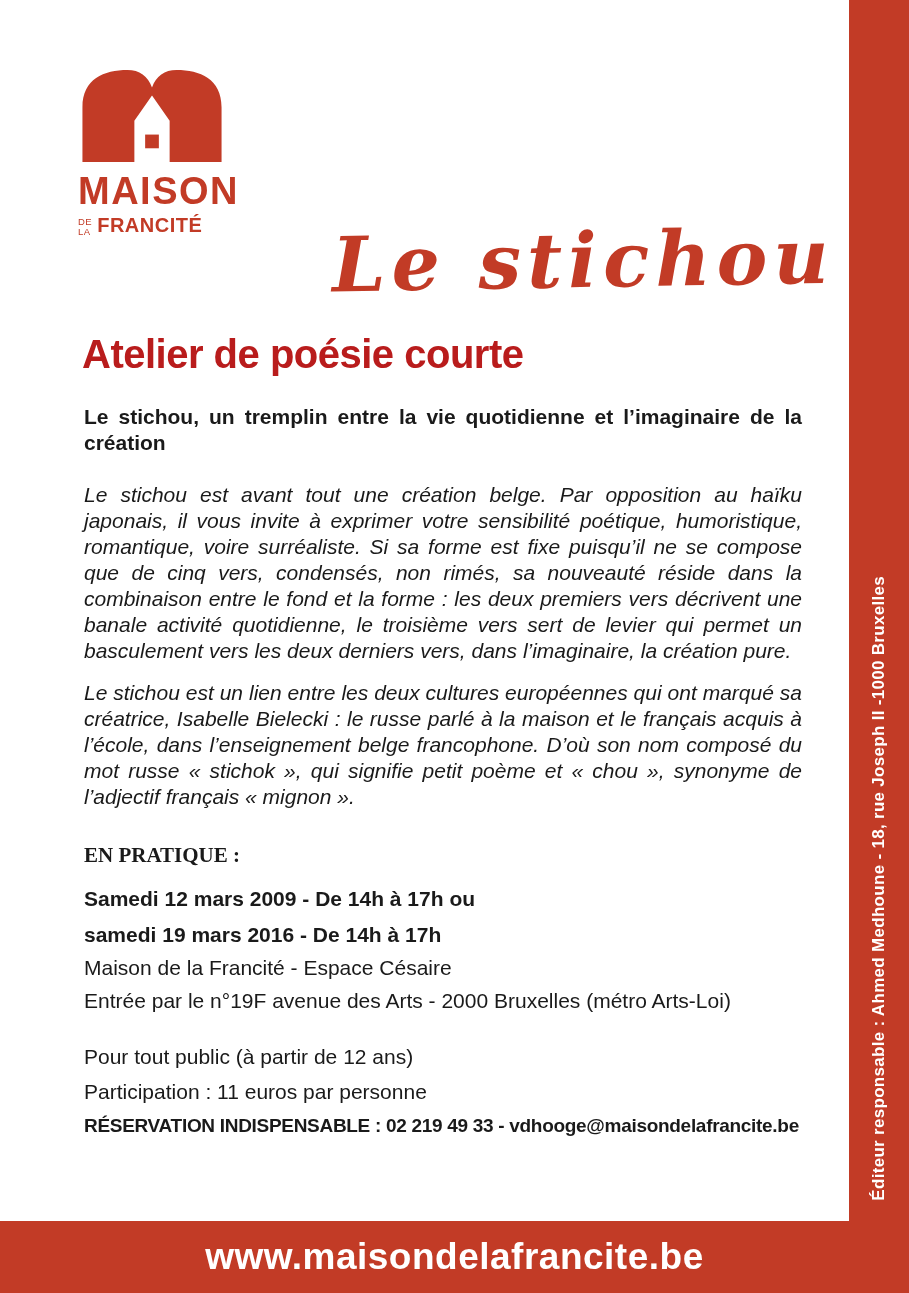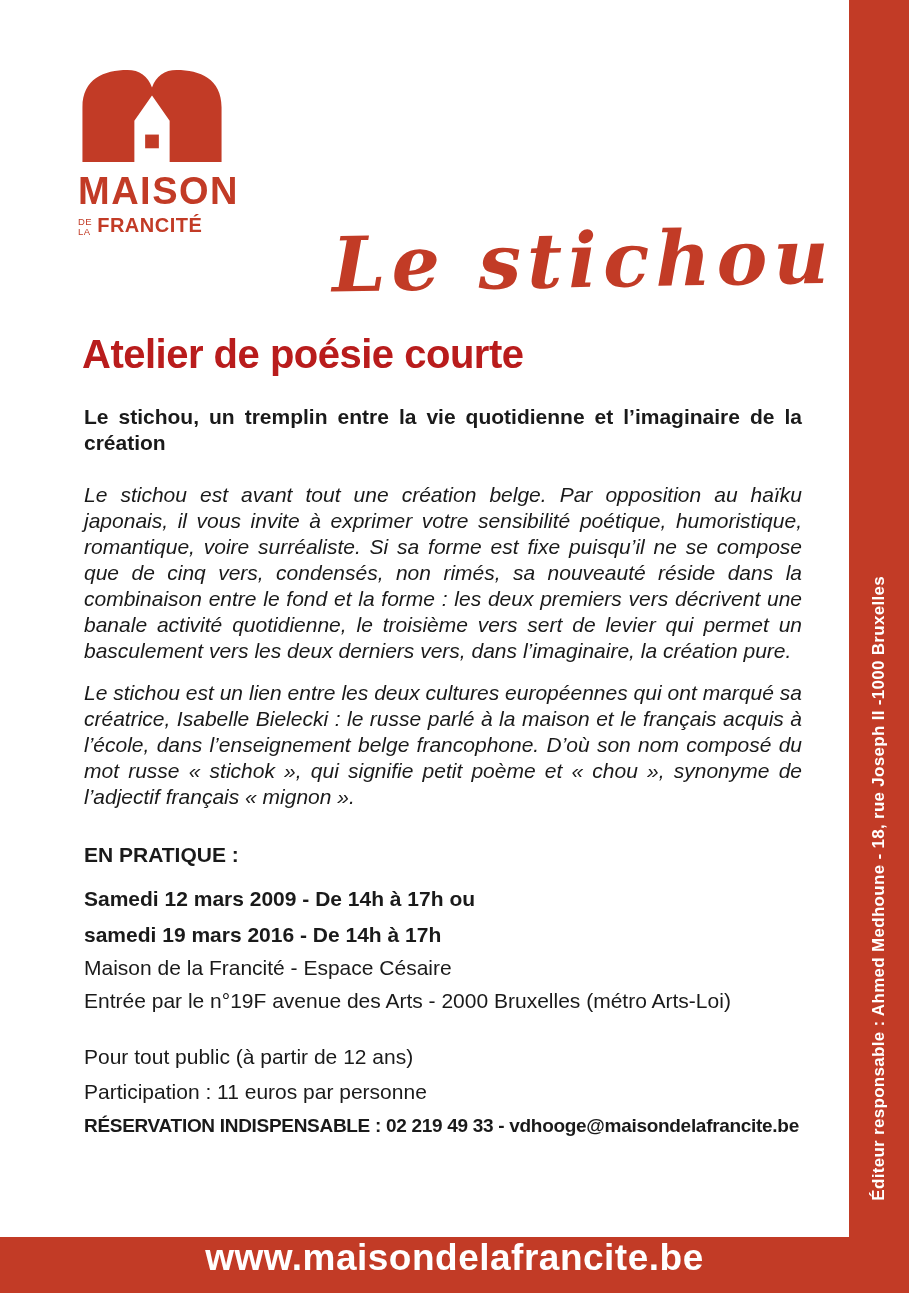--- a/index.html
+++ b/index.html
@@ -16,22 +16,22 @@
     padding-bottom:92px;
   }
   .stripe-text {
     writing-mode:vertical-rl; transform:rotate(180deg);
     color:#ffffff; font-weight:bold; font-size:17px; letter-spacing:0.3px;
     white-space:nowrap;
   }
 
   
   .footer-bar {
-    position:absolute; left:0; bottom:0; width:909px; height:56px;
-    background:#c23b26; display:flex; justify-content:center;
+    position:absolute; left:0; bottom:0; width:909px; height:72px;
+    background:#c23b26; display:flex; align-items:center; justify-content:center;
   }
   .footer-url { color:#ffffff; font-weight:bold; font-size:37px; letter-spacing:0.5px; }
 
   
   .logo { position:absolute; left:78px; top:66px; width:152px; color:#c23b26; }
   .logo-m { width:148px; height:96px; display:block; }
   .logo-maison { font-size:38px; font-weight:bold; letter-spacing:1.5px; margin-top:8px; }
   .logo-sub { display:flex; align-items:flex-start; gap:5px; margin-top:1px; }
   .logo-dela { display:flex; flex-direction:column; font-size:9.5px; line-height:10px; font-weight:normal; letter-spacing:0.5px; padding-top:3px; }
   .logo-francite { font-size:20px; font-weight:bold; letter-spacing:0.5px; }
@@ -49,21 +49,21 @@
     white-space:nowrap;
   }
 
   
   .content { position:absolute; left:84px; top:404px; width:718px; font-size:21px; line-height:26px; }
   .lead { font-weight:bold; text-align:justify; }
   .para { text-align:justify; hyphens:auto;font-style:italic; }
   .para1 { margin-top:26px; }
   .para2 { margin-top:16px; }
 
-  .practical-heading { font-weight:bold; margin-top:32px; }
+  .practical-heading { font-weight:bold; margin-top:32px;font-family:Liberation Serif, serif; }
   .line { white-space:nowrap; }
   .bold { font-weight:bold; }
   .date1 { margin-top:18px; }
   .date2 { margin-top:10px; }
   .venue { margin-top:7px; }
   .entrance { margin-top:7px; }
   .audience { margin-top:30px; }
   .participation { margin-top:9px; }
   .reservation { margin-top:8px; font-size:19px; letter-spacing:-0.3px; }
 </style>

